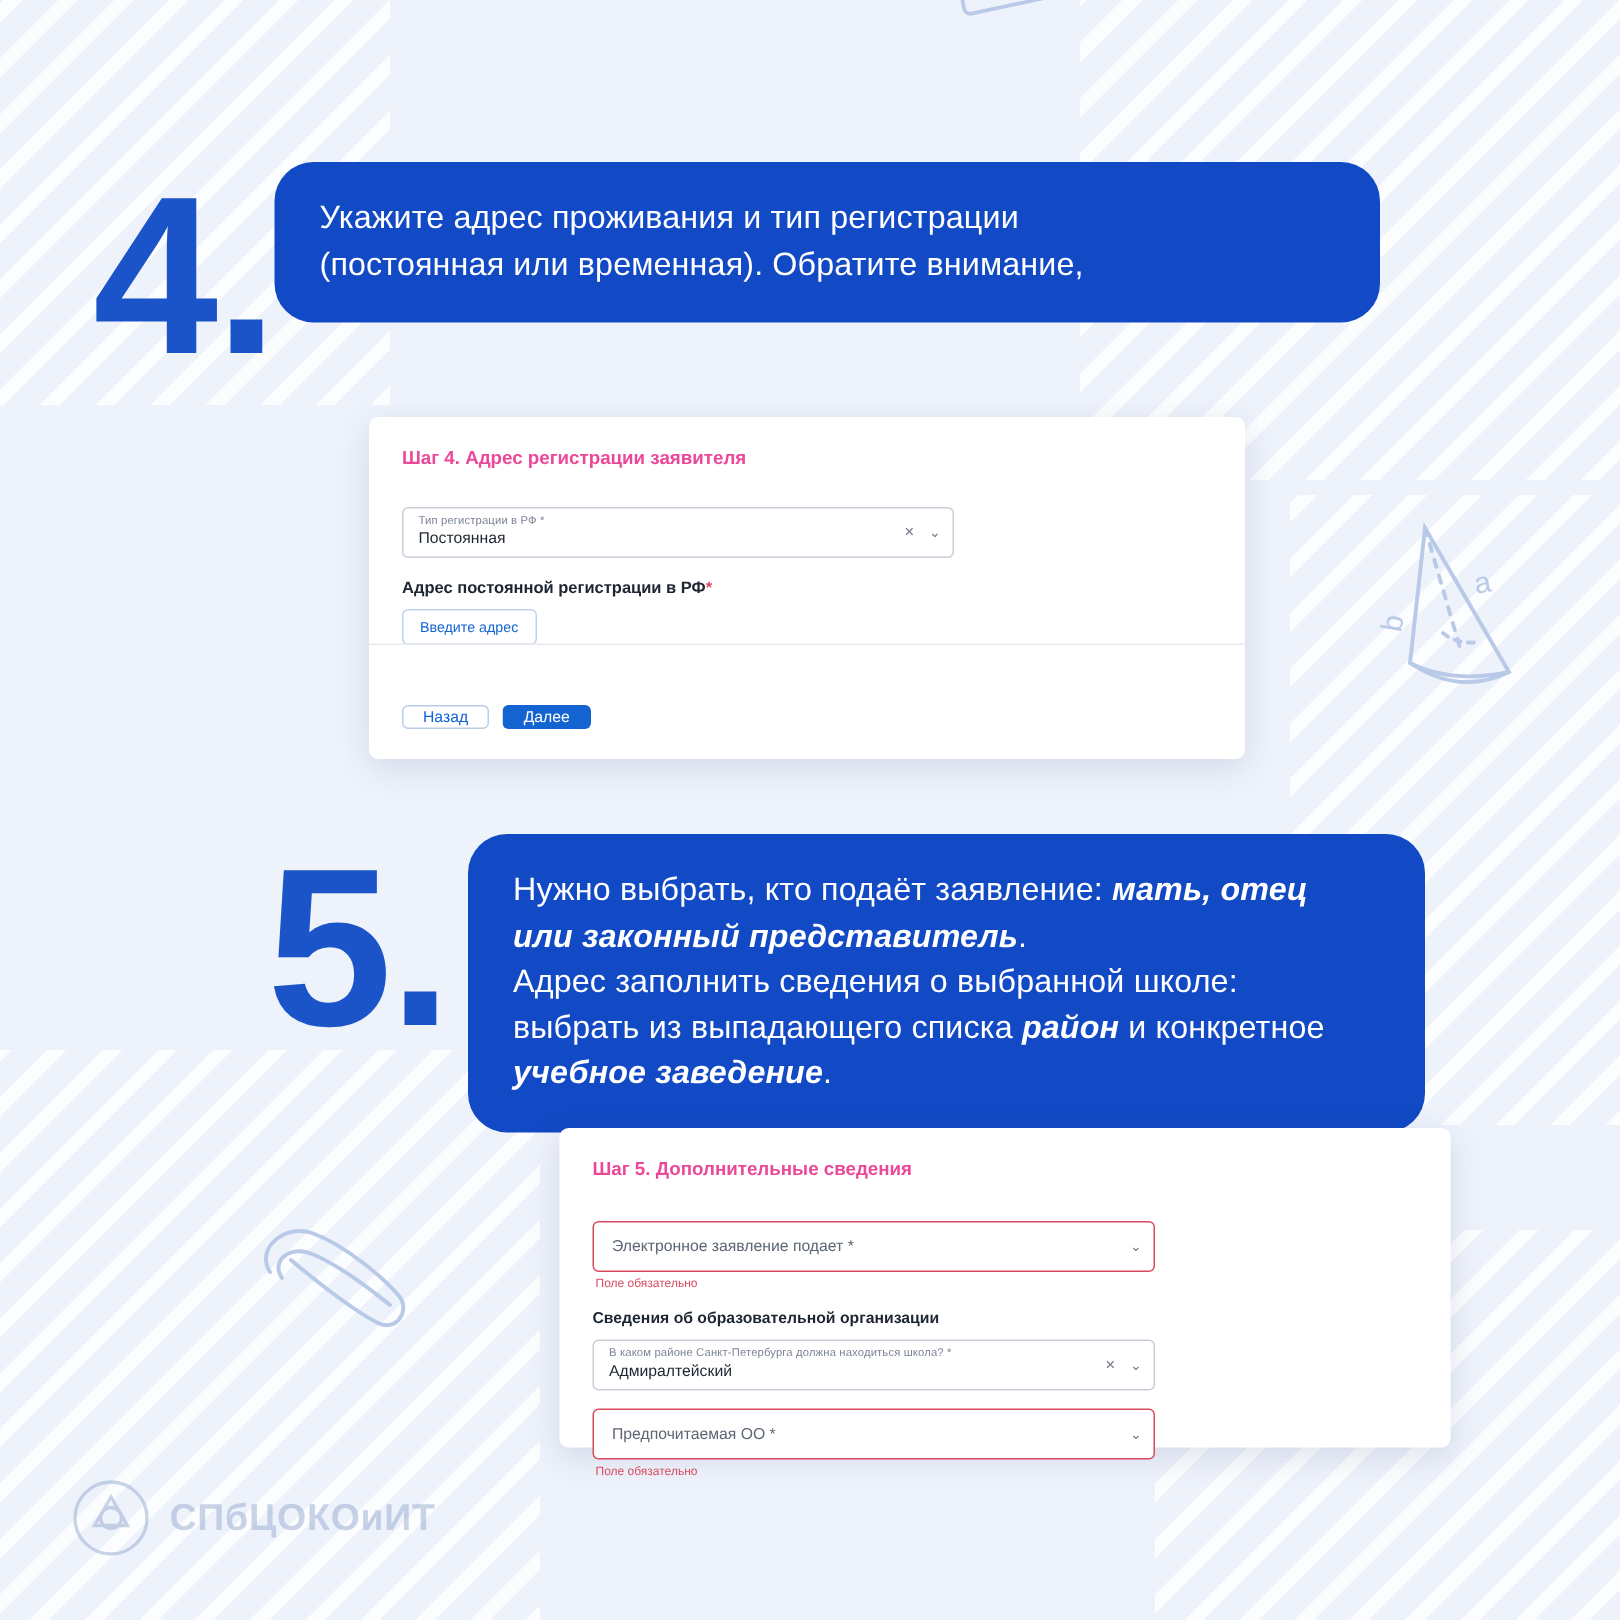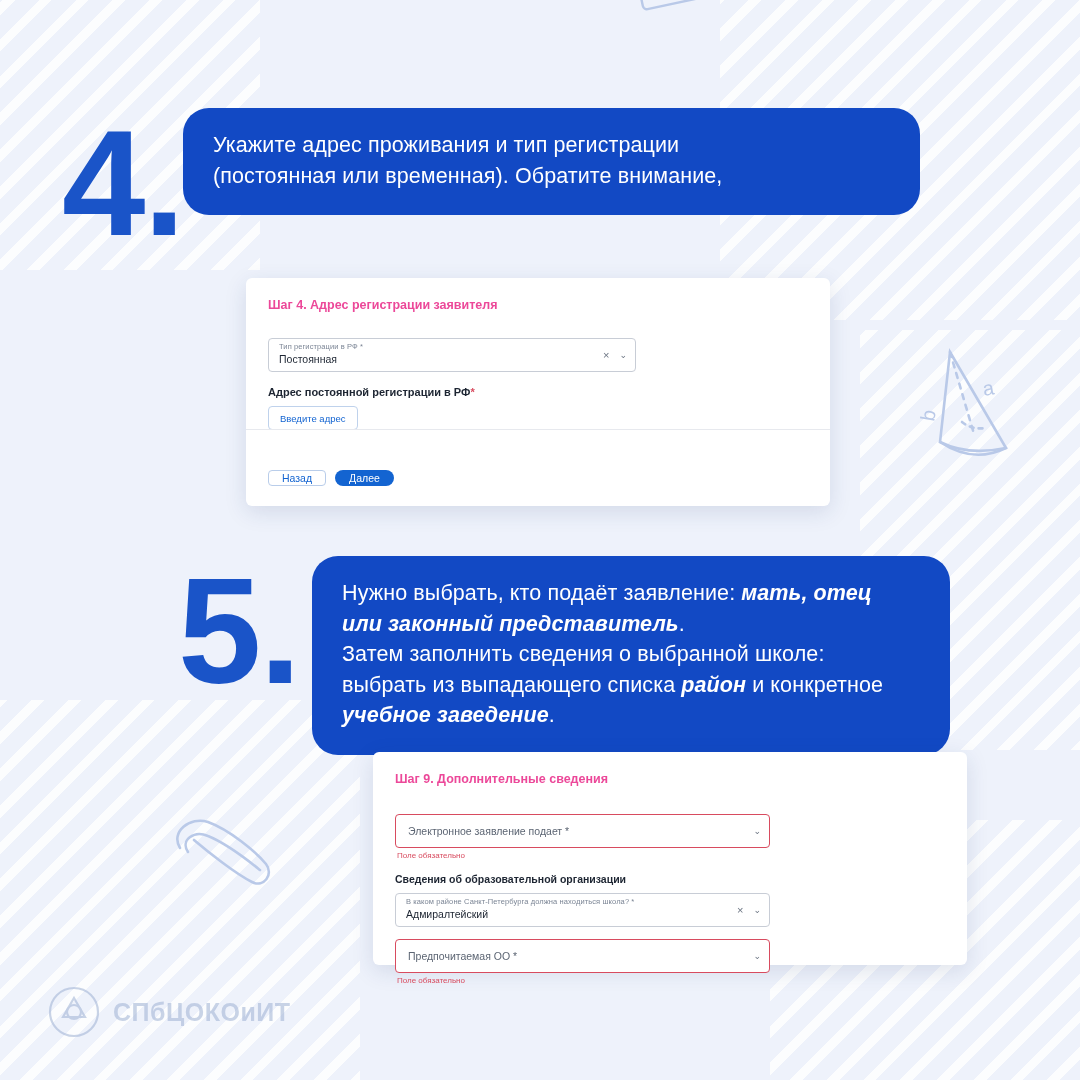--- a/index.html
+++ b/index.html
@@ -166,21 +166,20 @@
     border: 1px solid transparent;
   }
   .btn-outline {
     background: #fff;
     color: #1364d1;
     border-color: #b9cdea;
   }
   .btn-primary {
     background: #1364d1;
     color: #fff;
-    border-radius: 13px;
   }
   .btn-ghost-blue {
     background: #fff;
     color: #1364d1;
     border-color: #bfd2ec;
     height: 24px;
     font-size: 9.5px;
     padding: 0 11px;
   }
 
@@ -280,27 +279,27 @@
       <div class="btn btn-outline">Назад</div>
       <div class="btn btn-primary">Далее</div>
     </div>
   </div>
 
   <div class="big-number" id="num5">5.</div>
 
   <div class="bubble" id="bubble5">
     <div>Нужно выбрать, кто подаёт заявление: <span class="em">мать, отец</span></div>
     <div><span class="em">или законный представитель</span>.</div>
-    <div>Затем  заполнить сведения о выбранной школе:</div>
+    <div>Адрес  заполнить сведения о выбранной школе:</div>
     <div>выбрать из выпадающего списка <span class="em">район</span> и конкретное</div>
     <div><span class="em">учебное заведение</span>.</div>
   </div>
 
   <div class="card" id="card5">
-    <div class="card-title">Шаг 9. Дополнительные сведения</div>
+    <div class="card-title">Шаг 5. Дополнительные сведения</div>
     <div class="card-body">
       <div class="field error" style="width:375px; margin-top:14px;">
         <span class="fplaceholder">Электронное заявление подает *</span>
         <span class="adorn">
           <span class="icon-chev">⌄</span>
         </span>
       </div>
       <div class="error-text">Поле обязательно</div>
 
       <div class="section-label">Сведения об образовательной организации</div>

